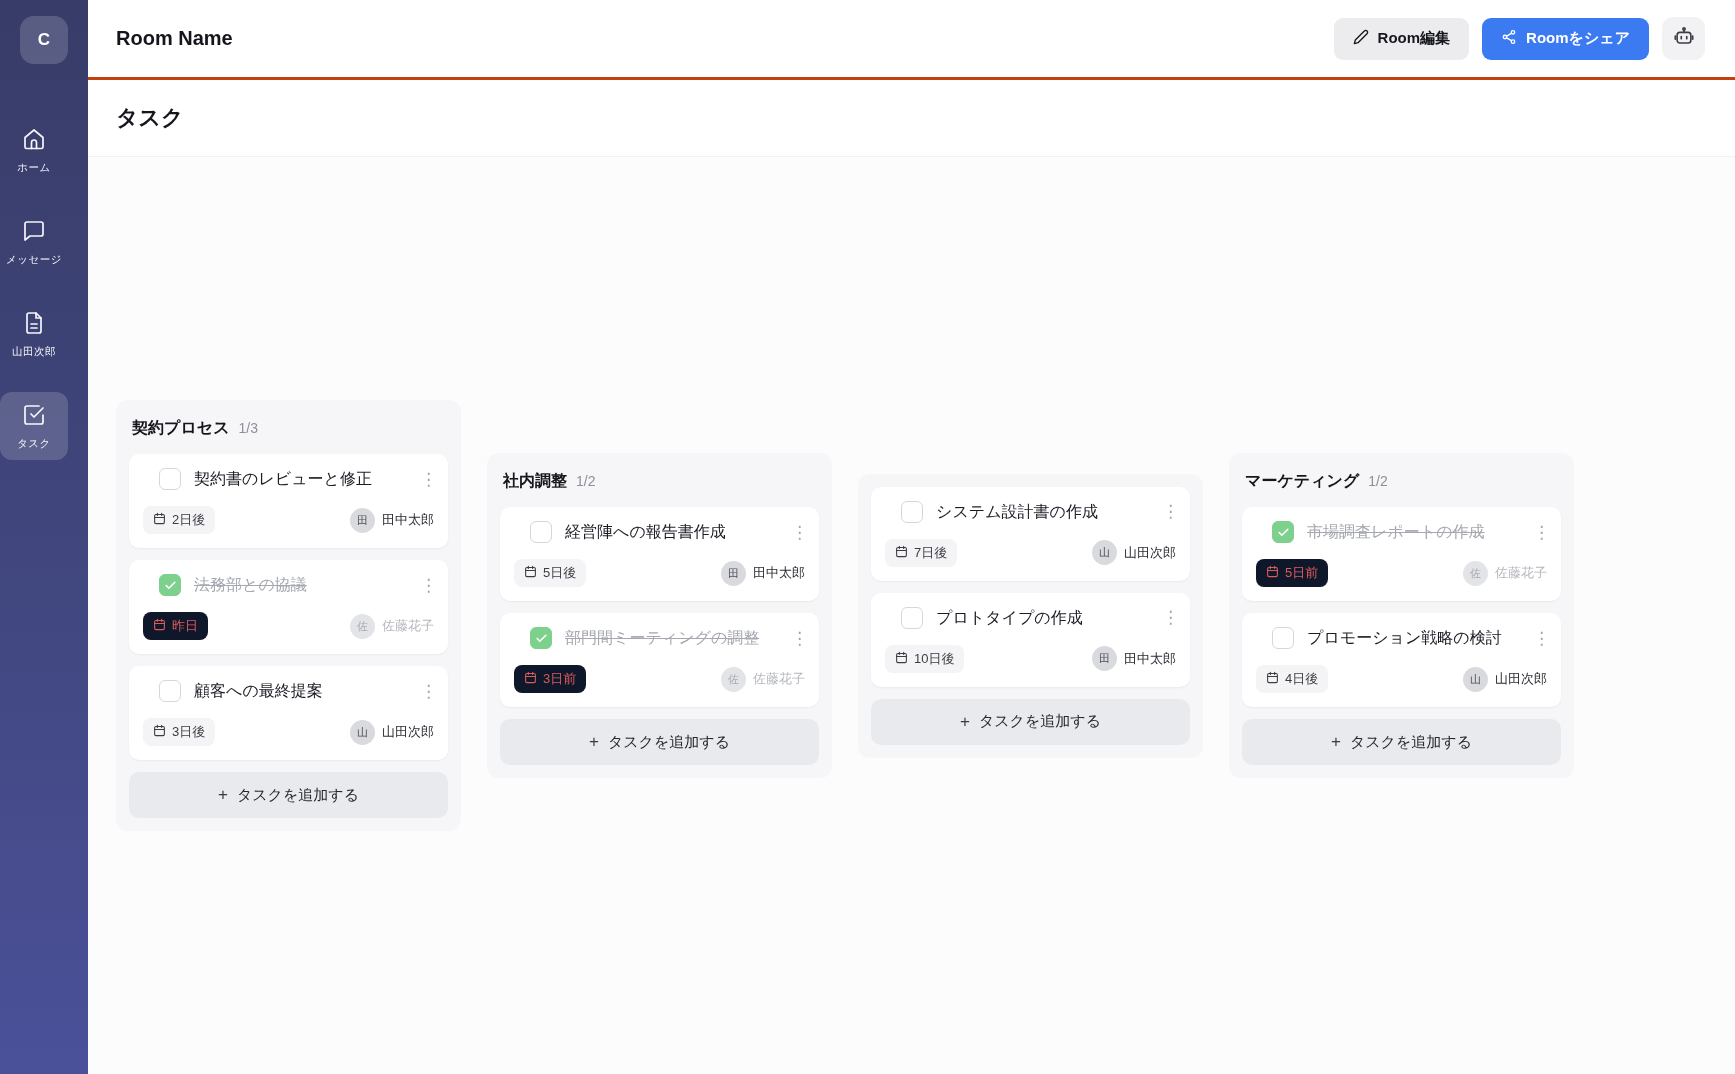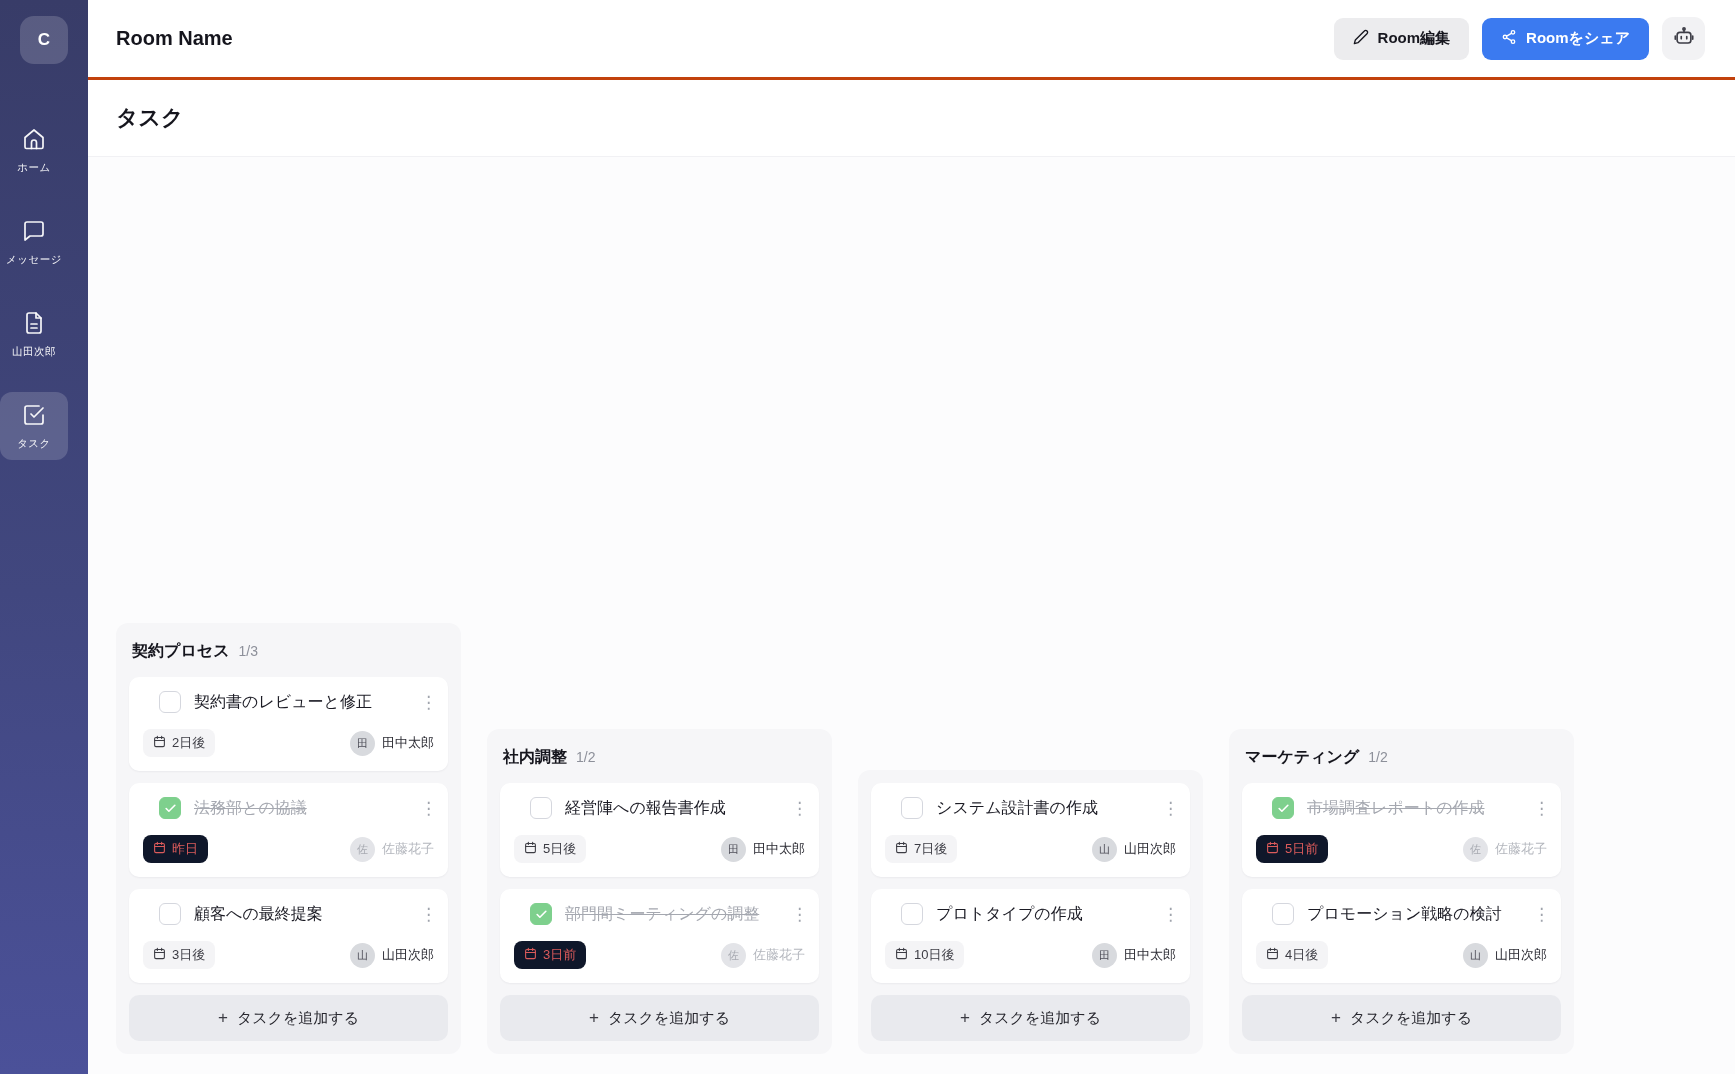--- a/index.html
+++ b/index.html
@@ -58,21 +58,21 @@
     background: #f2f2f4; color: #3d3d46;
     display: flex; align-items: center; justify-content: center; cursor: pointer;
   }
   .btn-robot svg { width: 22px; height: 22px; fill: none; stroke: currentColor; stroke-width: 1.8; stroke-linecap: round; stroke-linejoin: round; }
 
   .title-band { background: #fff; padding: 23px 28px; border-bottom: 1px solid #f1f1f4; }
   .page-title { font-size: 22px; font-weight: bold; color: #15151d; }
 
   
   .board {
-    padding: 20px 28px; display: flex; gap: 26px; align-items: flex-end;
+    padding: 20px 28px; display: flex; gap: 26px; align-items: center;
     flex: 1; overflow: hidden;
   }
   .column {
     width: 345px; flex: none; background: #f6f6f8;
     border-radius: 12px; padding: 13px;
   }
   .col-header { display: flex; align-items: baseline; gap: 9px; padding: 5px 3px 15px; }
   .col-title { font-size: 16px; font-weight: bold; color: #15151d; }
   .col-count { font-size: 14px; color: #8d909a; }
 

